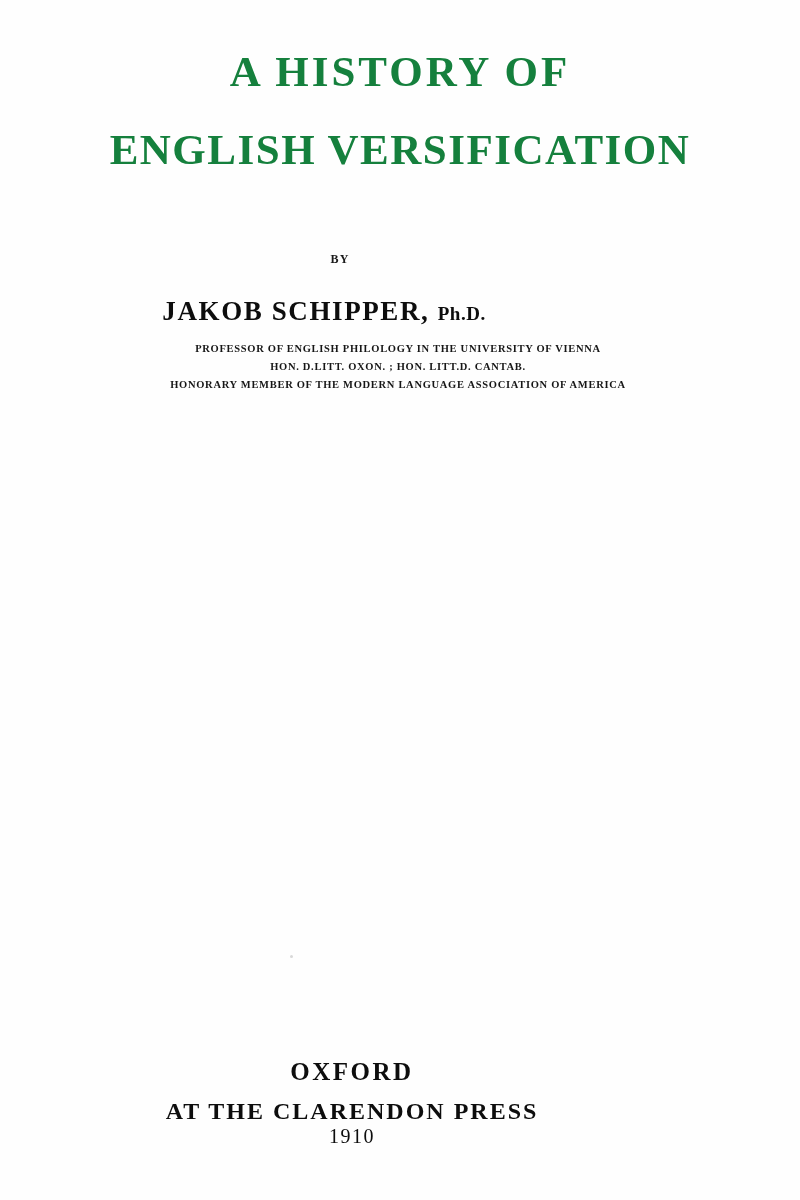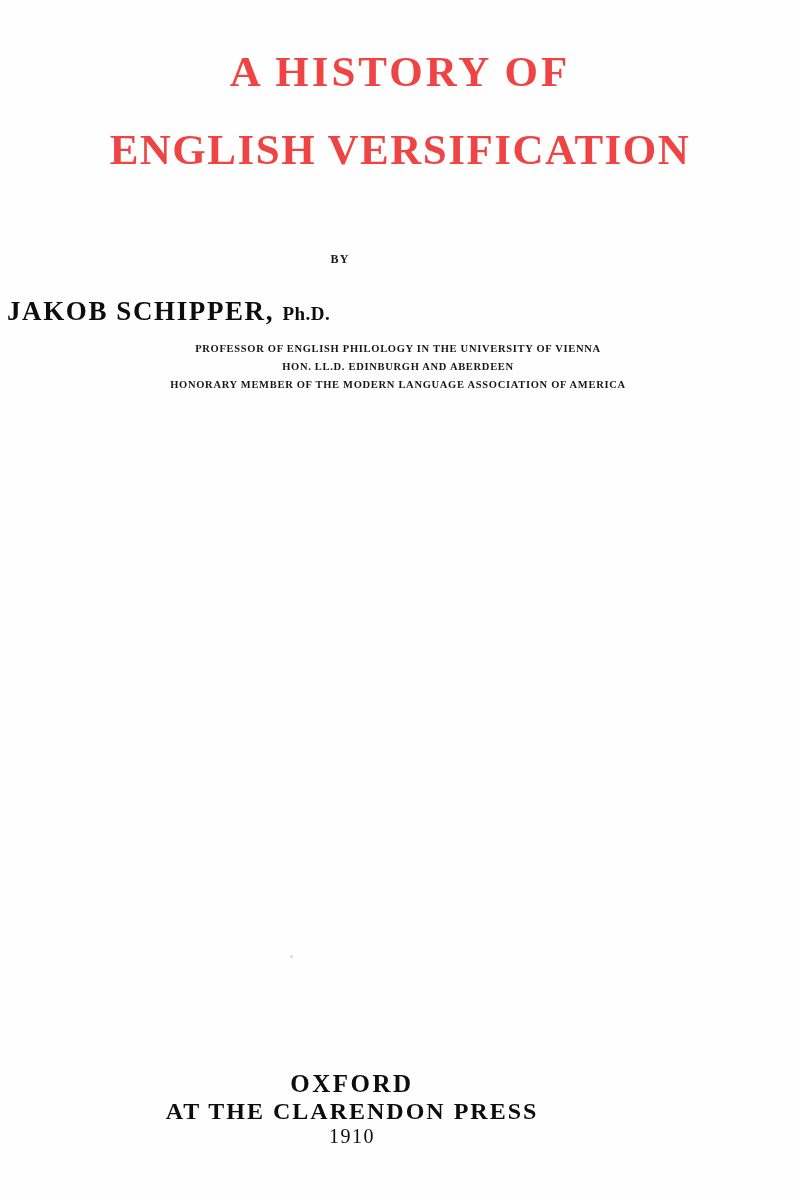--- a/index.html
+++ b/index.html
@@ -29,21 +29,21 @@
     top: 44px;
     left: 0;
     width: 800px;
     text-align: center;
   }
 
   .title-line {
     font-family: "Liberation Serif", serif;
     font-weight: 700;
     letter-spacing: 2px;
-    color: #ef4444;
+    color: #15803d;
     line-height: 1.28;
   }
 
   .title-line-1 {
     font-size: 43px;
     letter-spacing: 3px;
   }
 
   .title-line-2 {
     font-size: 43px;
@@ -61,26 +61,25 @@
     font-weight: 700;
     letter-spacing: 1.2px;
     color: #1a1a1a;
   }
 
   .author {
     position: absolute;
     top: 296px;
     left: 0;
     width: 648px;
-    text-align: left;
+    text-align: center;
     font-size: 27px;
     font-weight: 700;
     letter-spacing: 1.6px;
     color: #0d0d0d;
-    margin-left: 7px;
   }
   .author .degree {
     font-size: 19px;
     letter-spacing: 0.5px;
   }
 
   .credentials {
     position: absolute;
     top: 340px;
     left: 0;
@@ -107,20 +106,21 @@
     font-size: 25px;
     font-weight: 700;
     letter-spacing: 2.5px;
     color: #0d0d0d;
   }
   .imprint-press {
     font-size: 24px;
     font-weight: 700;
     letter-spacing: 2px;
     color: #0d0d0d;
+    margin-top: 12px;
   }
   .imprint-year {
     font-size: 20px;
     font-weight: 400;
     letter-spacing: 1.5px;
     color: #0d0d0d;
     font-family: "Liberation Serif", serif;
   }
 
   .speck {
@@ -143,21 +143,21 @@
 
   <div class="byword">BY</div>
 
   <div class="author">
     <span>JAKOB  SCHIPPER,</span>
     <span class="degree">Ph.D.</span>
   </div>
 
   <div class="credentials">
     <div class="cred-line">PROFESSOR OF ENGLISH PHILOLOGY IN THE UNIVERSITY OF VIENNA</div>
-    <div class="cred-line">HON. LL.D. EDINBURGH AND ABERDEEN</div>
+    <div class="cred-line">HON. D.LITT. OXON. ; HON. LITT.D. CANTAB.</div>
     <div class="cred-line">HONORARY MEMBER OF THE MODERN LANGUAGE ASSOCIATION OF AMERICA</div>
   </div>
 
   <div class="speck" style="top:955px;left:290px;"></div>
 
   <div class="imprint">
     <div class="imprint-city">OXFORD</div>
     <div class="imprint-press">AT THE CLARENDON PRESS</div>
     <div class="imprint-year">1910</div>
   </div>

